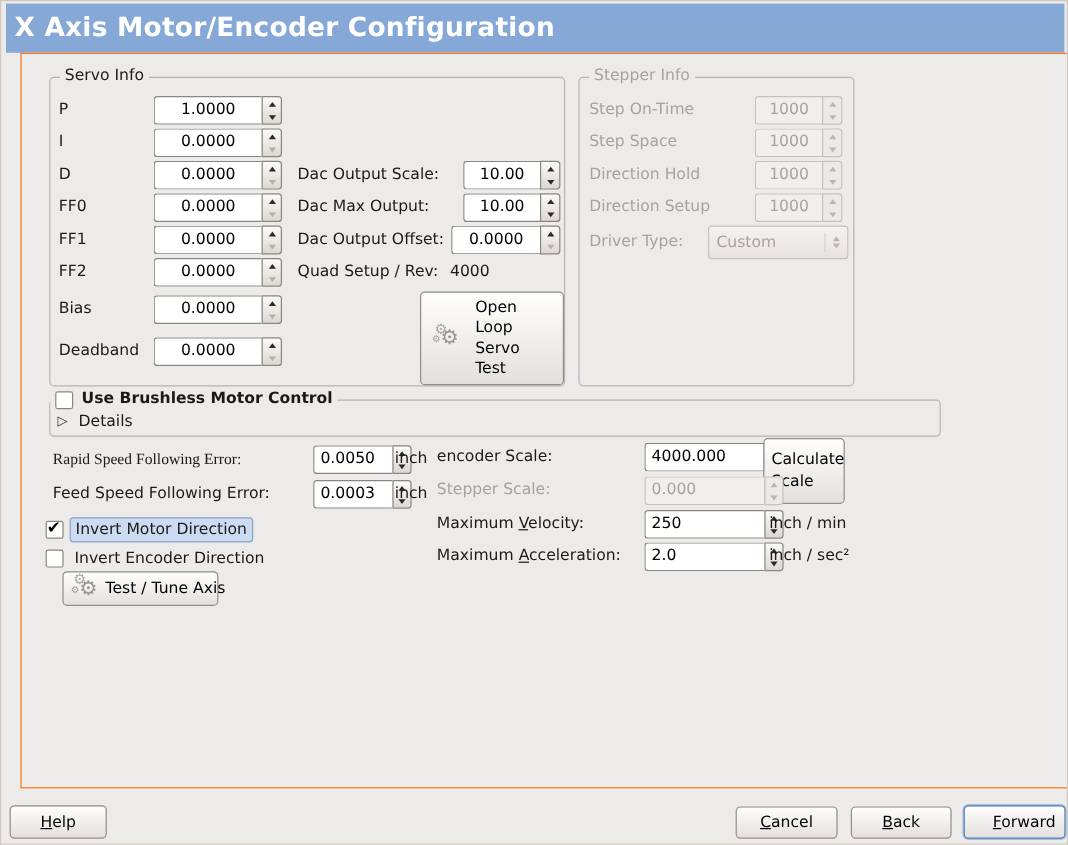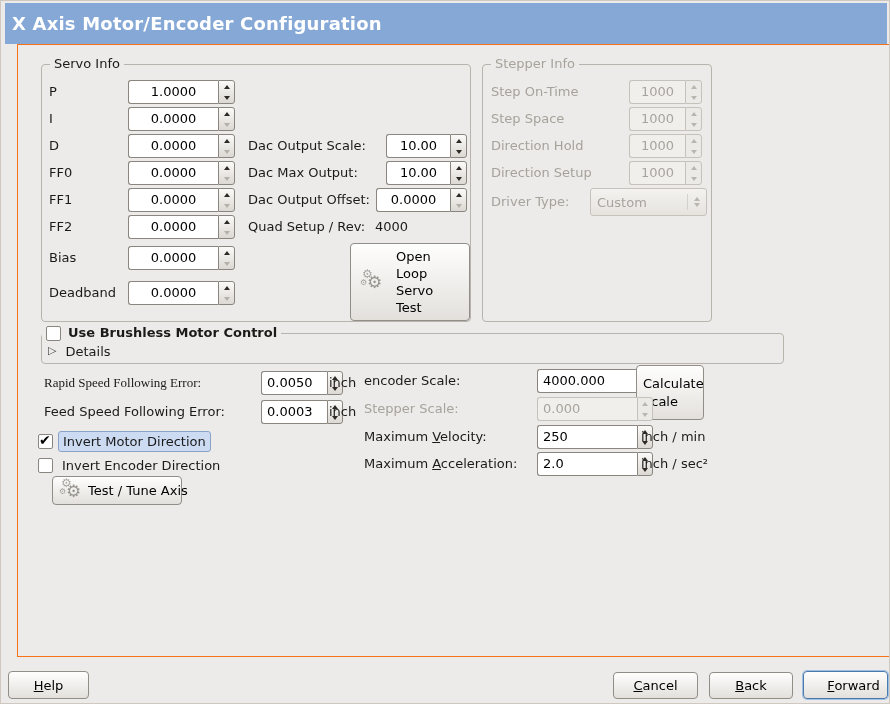--- a/index.html
+++ b/index.html
@@ -6,21 +6,21 @@
   *{box-sizing:border-box;}
   .window{
     position:relative;width:890px;height:704px;background:#edebe9;
     border:1px solid #cfc8c1;font-family:"DejaVu Sans","Liberation Sans",sans-serif;
     font-size:13px;color:#1a1a1a;overflow:hidden;
   }
   .titlebar{
     position:absolute;left:4px;top:2px;width:882px;height:41px;
     background:#85a8d6;display:flex;align-items:center;padding-left:7px;
   }
-  .titlebar .title{font-size:18px;font-weight:bold;color:#ffffff;letter-spacing:0.2px;}
+  .titlebar .title{font-size:22px;font-weight:bold;color:#ffffff;letter-spacing:0.2px;}
   .content{
     position:absolute;left:4px;top:43px;width:882px;height:613px;
     border:1px solid #f97316;background:#edebe9;margin-left:12px;
   }
   
   .frame{position:absolute;border:1px solid #b8b3ad;border-radius:4px;}
   .legend{position:absolute;top:-9px;left:8px;background:#edebe9;padding:0 4px;line-height:16px;}
   .legend.dim{color:#a7a29c;}
   .lbl{position:absolute;height:24px;line-height:24px;white-space:nowrap;}
   .lbl.dim{color:#a7a29c;}

